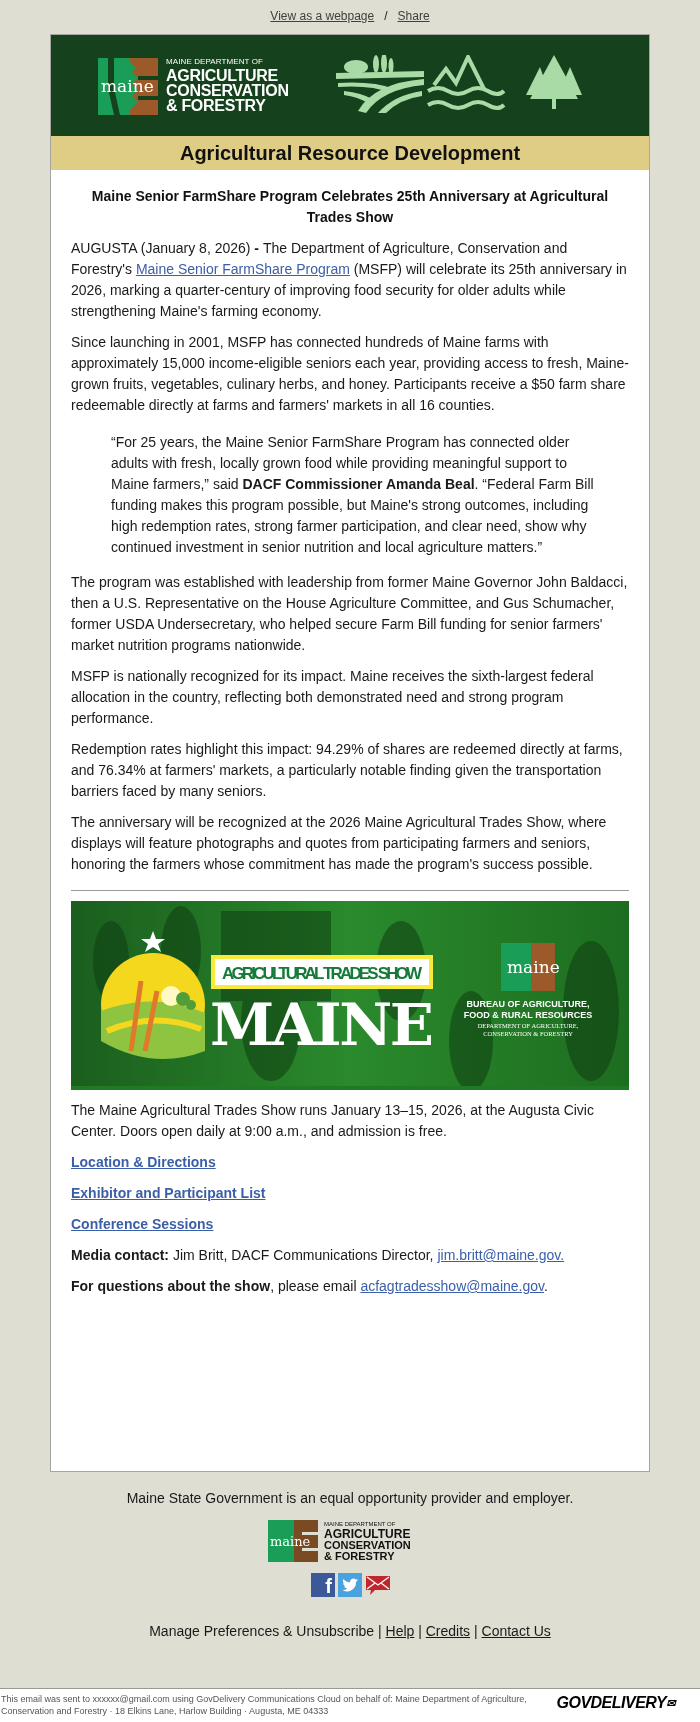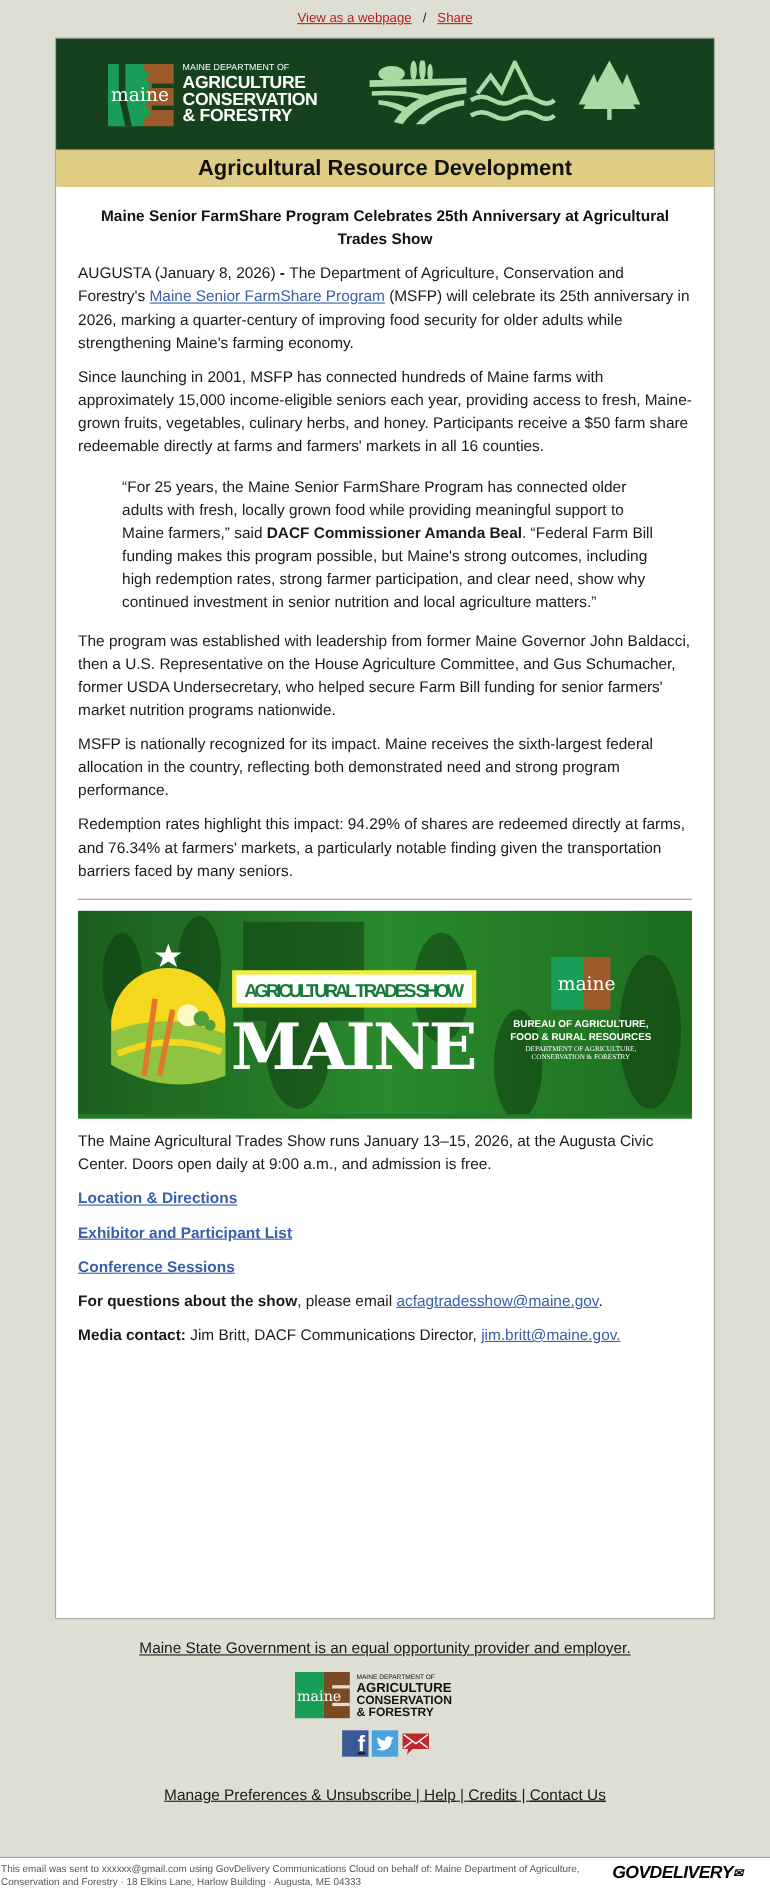--- a/index.html
+++ b/index.html
@@ -1,38 +1,38 @@
 <!DOCTYPE html>
 <html><head>
 <meta charset="utf-8">
 <style>
   * { box-sizing: border-box; margin: 0; padding: 0; }
   html, body { width: 700px; height: 1722px; background: #dfded3; overflow: hidden; }
   body { font-family: "Liberation Sans", sans-serif; color: #1a1a1a; position: relative; }
   a { color: #3b5ea8; }
   .topbar { height: 33px; text-align: center; padding-top: 9px; font-size: 12px; }
-  .topbar a { color: #b91c1c; text-decoration: underline; }
+  .topbar a { color: #404040; text-decoration: underline; }
   .panel { position: absolute; left: 50px; top: 34px; width: 600px; height: 1438px; background: #fff; border: 1px solid #a6a69e; }
   .header { height: 101px; background: #15421c; position: relative; }
   .logo { position: absolute; left: 47px; top: 23px; width: 220px; height: 57px; }
   .me-block { position: absolute; left: 0; top: 0; width: 60px; height: 57px; }
   .dept-text { position: absolute; left: 68px; top: 0; color: #fff; font-weight: bold; line-height: 1; }
   .dept-text .small { font-size: 8px; font-weight: normal; letter-spacing: 0.1px; display: block; margin-bottom: 2px; }
   .dept-text .big { font-size: 16px; display: block; letter-spacing: -0.3px; line-height: 15px; }
   .icons { position: absolute; left: 283px; top: 20px; }
   .banner-title { height: 34px; background: #e0cd85; text-align: center; font-size: 20px; font-weight: bold; padding-top: 6px; color: #111; }
   .content { padding: 0 20px; }
   h1 { font-size: 14px; text-align: center; font-weight: bold; line-height: 21px; padding: 16px 10px 10px; color: #111; }
   p { font-size: 14px; line-height: 21px; margin-bottom: 10px; }
   .quote { padding: 0 28px 0 40px; margin-top: 16px; margin-bottom: 14px; }
   hr { border: none; border-top: 1px solid #999; margin: 15px 0 10px; }
   .trades-img { width: 558px; height: 189px; background: #1f7a22; position: relative; overflow: hidden; margin-bottom: 10px; }
   .links p { margin-bottom: 10px; }
   .links a.bold { font-weight: bold; }
-  .footer { position: absolute; left: 0; top: 1490px; width: 700px; text-align: center; text-decoration: underline; }
+  .footer { position: absolute; left: 0; top: 1490px; width: 700px; text-align: center; }
   .footer .eq { font-size: 14px; }
   .footer .flogo { margin: 14px auto 0; width: 165px; height: 44px; position: relative; }
   .social { margin-top: 9px; display: flex; justify-content: center; gap: 3px; }
   .social span { width: 24px; height: 24px; display: inline-block; }
   .fb { background: #3b5998; color: #fff; font-weight: bold; font-size: 20px; line-height: 26px; text-align: right; padding-right: 3px; }
   .tw { background: #4aa3df; }
   .em { background: transparent; }
   .prefs { margin-top: 26px; font-size: 14px; }
   .prefs a { color: #1a1a1a; }
   .govbar { position: absolute; left: 0; top: 1688px; width: 700px; height: 34px; background: #fff; border-top: 1px solid #999; font-size: 9px; color: #555; padding: 4px 0 0 1px; line-height: 12px; }
@@ -98,20 +98,21 @@
     <p>
       <span>AUGUSTA (January 8, 2026)</span><b> - </b><span>The Department of Agriculture, Conservation and Forestry's </span><a href="#">Maine Senior FarmShare Program</a><span> (MSFP) will celebrate its 25th anniversary in 2026, marking a quarter-century of improving food security for older adults while strengthening Maine's farming economy.</span>
     </p>
     <p>Since launching in 2001, MSFP has connected hundreds of Maine farms with approximately 15,000 income-eligible seniors each year, providing access to fresh, Maine-grown fruits, vegetables, culinary herbs, and honey. Participants receive a $50 farm share redeemable directly at farms and farmers' markets in all 16 counties.</p>
     <p class="quote">
       <span>“For 25 years, the Maine Senior FarmShare Program has connected older adults with fresh, locally grown food while providing meaningful support to Maine farmers,” said </span><b>DACF Commissioner Amanda Beal</b><span>. “Federal Farm Bill funding makes this program possible, but Maine's strong outcomes, including high redemption rates, strong farmer participation, and clear need, show why continued investment in senior nutrition and local agriculture matters.”</span>
     </p>
     <p>The program was established with leadership from former Maine Governor John Baldacci, then a U.S. Representative on the House Agriculture Committee, and Gus Schumacher, former USDA Undersecretary, who helped secure Farm Bill funding for senior farmers' market nutrition programs nationwide.</p>
     <p>MSFP is nationally recognized for its impact. Maine receives the sixth-largest federal allocation in the country, reflecting both demonstrated need and strong program performance.</p>
     <p>Redemption rates highlight this impact: 94.29% of shares are redeemed directly at farms, and 76.34% at farmers' markets, a particularly notable finding given the transportation barriers faced by many seniors.</p>
+    <p>The anniversary will be recognized at the 2026 Maine Agricultural Trades Show, where displays will feature photographs and quotes from participating farmers and seniors, honoring the farmers whose commitment has made the program's success possible.</p>
     <hr>
 
     <div class="trades-img">
       <svg width="558" height="185" viewBox="0 0 558 185">
         <defs>
           <linearGradient id="bg" x1="0" x2="1">
               <stop offset="0" stop-color="#1b5e1e"></stop>
               <stop offset="0.5" stop-color="#2a8a2c"></stop>
               <stop offset="1" stop-color="#1d6d20"></stop>
             </linearGradient>
@@ -152,24 +153,24 @@
       </svg>
     </div>
 
     <p>The Maine Agricultural Trades Show runs January 13–15, 2026, at the Augusta Civic Center. Doors open daily at 9:00 a.m., and admission is free.</p>
     <div class="links">
       <p><a href="#" class="bold">Location &amp; Directions</a></p>
       <p><a href="#" class="bold">Exhibitor and Participant List</a></p>
       <p><a href="#" class="bold">Conference Sessions</a></p>
     </div>
     <p>
+      <b>Media contact:</b><span> Jim Britt, DACF Communications Director, </span><a href="#">jim.britt@maine.gov.</a>
+    </p>
+    <p>
       <b>For questions about the show</b><span>, please email </span><a href="#">acfagtradesshow@maine.gov</a><span>.</span>
-    </p>
-    <p>
-      <b>Media contact:</b><span> Jim Britt, DACF Communications Director, </span><a href="#">jim.britt@maine.gov.</a>
     </p>
   </div>
 </div>
 
 <div class="footer">
   <div class="eq">Maine State Government is an equal opportunity provider and employer.</div>
   <div class="flogo">
     <svg width="165" height="44" viewBox="0 0 165 44">
       <rect x="0" y="0" width="26" height="42" fill="#1a9e57"></rect>
       <rect x="26" y="0" width="24" height="42" fill="#7a4a22"></rect>

